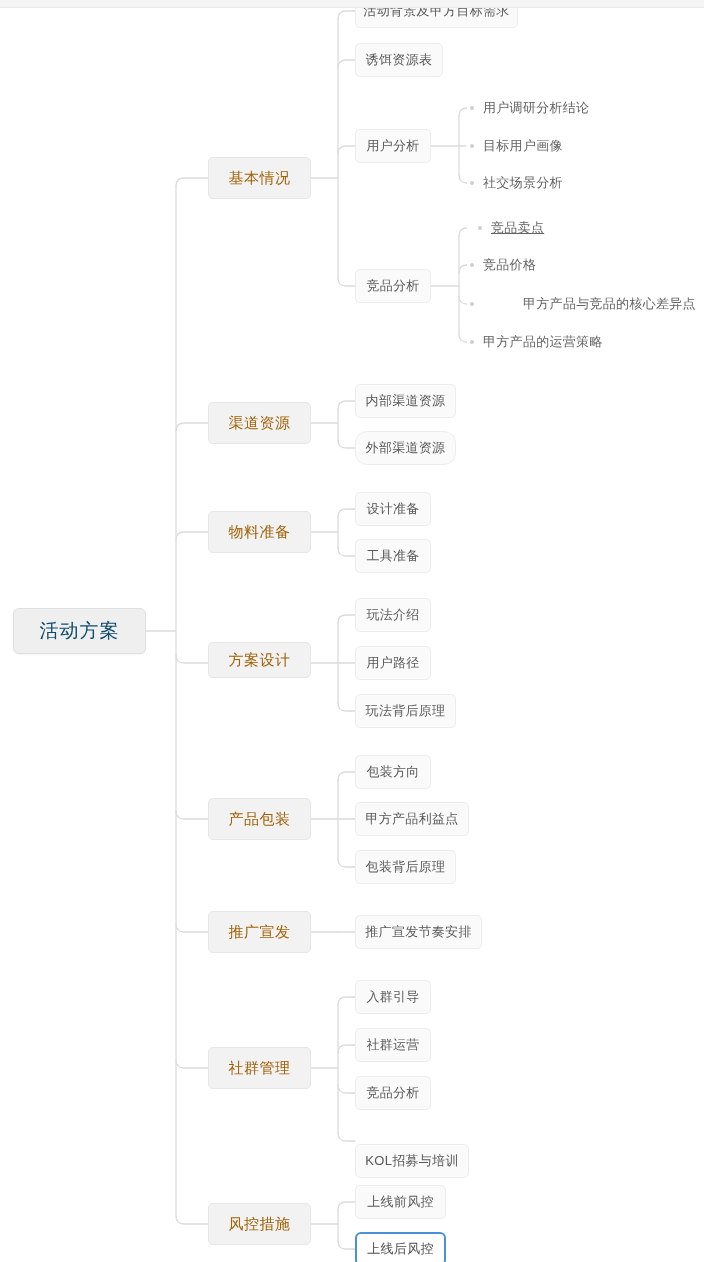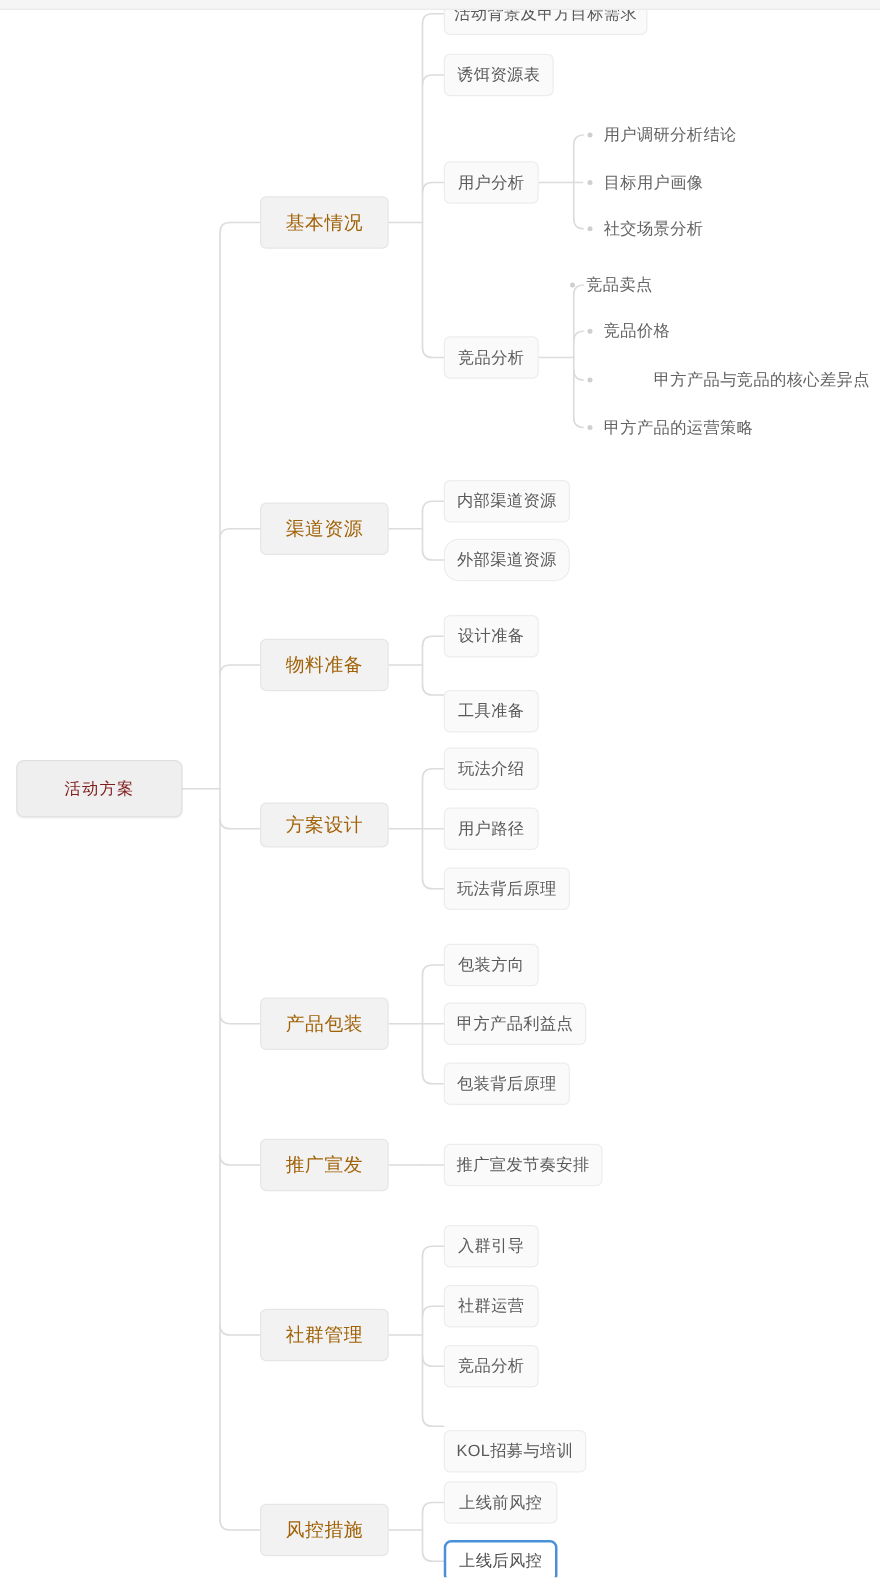--- a/index.html
+++ b/index.html
@@ -45,22 +45,22 @@
     align-items: center;
     justify-content: center;
     z-index: 2;
     white-space: nowrap;
     cursor: default;
   }
   .node-root {
     background: #efefef;
     border: 1px solid #e0e0e0;
     border-radius: 6px;
-    color: #7f1d1d;
-    font-size: 13px;
+    color: #0c4a6e;
+    font-size: 19px;
     letter-spacing: 1px;
     box-shadow: 0 1px 1px rgba(0,0,0,0.04);
   }
   .node-l2 {
     background: #f2f2f2;
     border: 1px solid #e6e6e6;
     border-radius: 5px;
     color: #a16207;
     font-size: 15px;
     letter-spacing: 0.5px;
@@ -175,42 +175,42 @@
       </div>
       <div class="leaf" style="left: 470px; top: 137px;">
         <span class="leaf-dot"></span>
         <span>目标用户画像</span>
       </div>
       <div class="leaf" style="left: 470px; top: 174px;">
         <span class="leaf-dot"></span>
         <span>社交场景分析</span>
       </div>
       <div class="node node-l3" style="left: 355px; top: 269px; width: 76px; height: 34px;">竞品分析</div>
-      <div class="leaf" style="left: 456px; top: 219px;">
+      <div class="leaf" style="left: 478px; top: 219px; text-decoration: underline;">
         <span class="leaf-dot"></span>
         <span>竞品卖点</span>
       </div>
       <div class="leaf" style="left: 470px; top: 256px;">
         <span class="leaf-dot"></span>
         <span>竞品价格</span>
       </div>
       <div class="leaf" style="left: 470px; top: 295px; gap: 40px;">
         <span class="leaf-dot"></span>
         <span>甲方产品与竞品的核心差异点</span>
       </div>
       <div class="leaf" style="left: 470px; top: 333px;">
         <span class="leaf-dot"></span>
         <span>甲方产品的运营策略</span>
       </div>
       <div class="node node-l2" style="left: 208px; top: 402px; width: 103px; height: 42px;">渠道资源</div>
       <div class="node node-l3" style="left: 355px; top: 384px; width: 101px; height: 34px;">内部渠道资源</div>
       <div class="node node-l3" style="left: 355px; top: 431px; width: 101px; height: 34px; border-radius: 12px;">外部渠道资源</div>
       <div class="node node-l2" style="left: 208px; top: 511px; width: 103px; height: 42px;">物料准备</div>
       <div class="node node-l3" style="left: 355px; top: 492px; width: 76px; height: 34px;">设计准备</div>
-      <div class="node node-l3" style="left: 355px; top: 539px; width: 76px; height: 34px; margin-top: 13px;">工具准备</div>
+      <div class="node node-l3" style="left: 355px; top: 539px; width: 76px; height: 34px;">工具准备</div>
       <div class="node node-l2" style="left: 208px; top: 642px; width: 103px; height: 36px;">方案设计</div>
       <div class="node node-l3" style="left: 355px; top: 598px; width: 76px; height: 34px;">玩法介绍</div>
       <div class="node node-l3" style="left: 355px; top: 646px; width: 76px; height: 34px;">用户路径</div>
       <div class="node node-l3" style="left: 355px; top: 694px; width: 101px; height: 34px;">玩法背后原理</div>
       <div class="node node-l2" style="left: 208px; top: 798px; width: 103px; height: 42px;">产品包装</div>
       <div class="node node-l3" style="left: 355px; top: 755px; width: 76px; height: 34px;">包装方向</div>
       <div class="node node-l3" style="left: 355px; top: 802px; width: 114px; height: 34px;">甲方产品利益点</div>
       <div class="node node-l3" style="left: 355px; top: 850px; width: 101px; height: 34px;">包装背后原理</div>
       <div class="node node-l2" style="left: 208px; top: 911px; width: 103px; height: 42px;">推广宣发</div>
       <div class="node node-l3" style="left: 355px; top: 915px; width: 127px; height: 34px;">推广宣发节奏安排</div>

